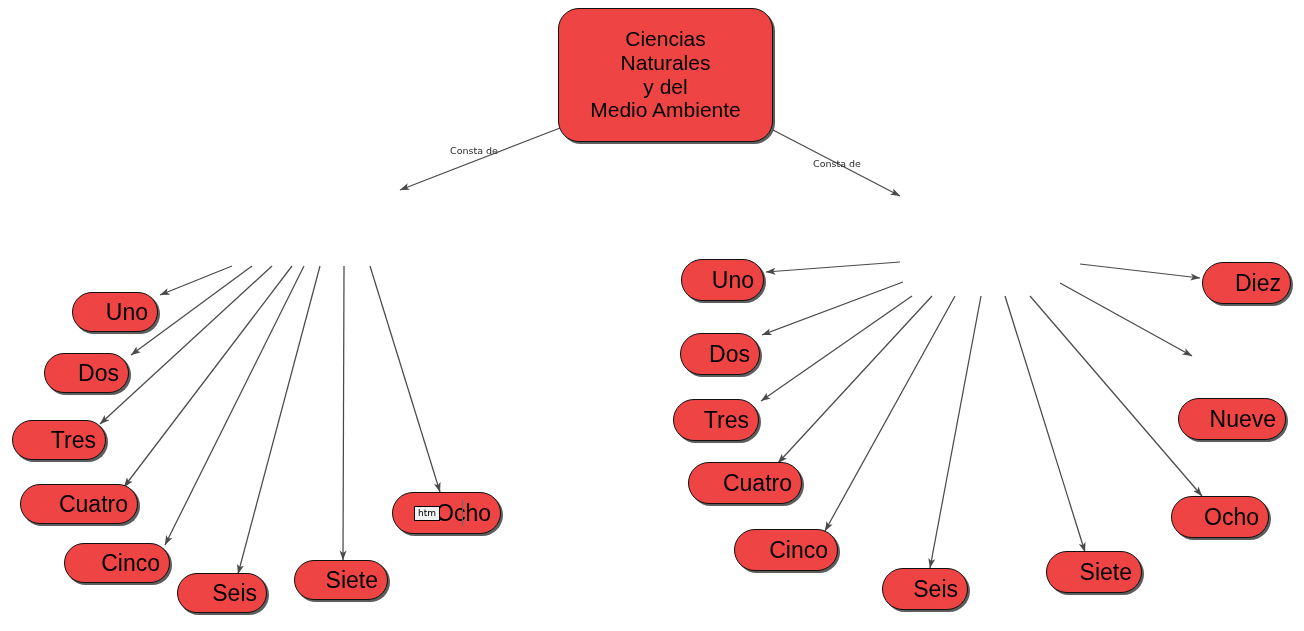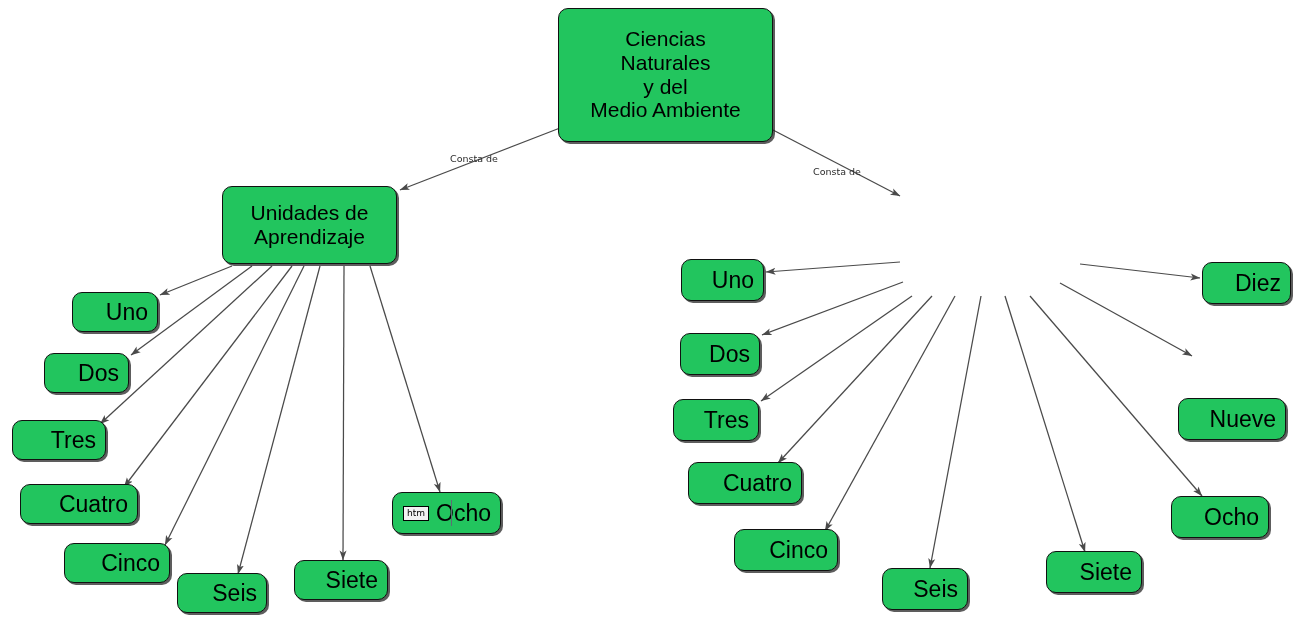--- a/index.html
+++ b/index.html
@@ -19,43 +19,43 @@
     position: absolute;
     left: 0;
     top: 0;
     width: 1304px;
     height: 631px;
     pointer-events: none;
   }
   .cmap-node {
     position: absolute;
     box-sizing: border-box;
-    background: #22c55e;
+    background: #ef4444;
     border: 1.6px solid #111111;
-    border-radius: 10px;
+    border-radius: 21px;
     box-shadow: 2px 2px 0 0 rgba(30,30,30,0.72);
     display: flex;
     align-items: center;
     justify-content: flex-end;
     color: #000000;
     line-height: 1.13;
     text-align: center;
     white-space: pre;
     padding: 2px 9px 3px 9px;
     z-index: 5;
   }
   .cmap-node.center { justify-content: center; }
   .node-label { display: block; }
   .leaf { font-size: 23px; }
   .hub  { font-size: 21px; }
   .root { font-size: 21px; }
 
   .res-badge {
     position: absolute;
-    left: 10px;
+    left: 21px;
     top: 50%;
     transform: translateY(-50%);
     display: flex;
     align-items: center;
     z-index: 6;
     gap: 19px;
   }
   .res-badge .chip {
     font-family: "DejaVu Sans", sans-serif;
     font-size: 9px;
@@ -73,21 +73,20 @@
     margin-left: 3px;
   }
 
   .edge-label {
     position: absolute;
     font-family: "DejaVu Sans", sans-serif;
     font-size: 9.5px;
     color: #2b2b2b;
     white-space: nowrap;
     z-index: 4;
-    margin-top: 8px;
   }
 </style>
 </head>
 <body>
 
 <div id="canvas">
 
   <svg id="edge-layer" width="1304" height="631" viewBox="0 0 1304 631">
     <defs>
       <marker id="arrow" markerWidth="9" markerHeight="9" refX="7.6" refY="3.1" orient="auto" markerUnits="strokeWidth">
@@ -118,24 +117,20 @@
       </g>
   </svg>
 
   <div class="cmap-node root center" id="node-root" style="left: 558px; top: 8px; width: 215px; height: 134px;">
     <span class="node-label">Ciencias
 Naturales
 y del
 Medio Ambiente</span>
   </div>
 
-  <div class="cmap-node hub center" id="node-hub-left" style="left: 222px; top: 186px; width: 175px; height: 78px;">
-    <span class="node-label">Unidades de
-Aprendizaje</span>
-  </div>
 
 
   <div id="dynamic-layer">
       <div class="cmap-node leaf" style="left: 72px; top: 292px; width: 86px; height: 40px;"><span class="node-label">Uno</span></div>
       <div class="cmap-node leaf" style="left: 44px; top: 353px; width: 85px; height: 40px;"><span class="node-label">Dos</span></div>
       <div class="cmap-node leaf" style="left: 12px; top: 420px; width: 94px; height: 40px;"><span class="node-label">Tres</span></div>
       <div class="cmap-node leaf" style="left: 20px; top: 484px; width: 118px; height: 40px;"><span class="node-label">Cuatro</span></div>
       <div class="cmap-node leaf" style="left: 64px; top: 543px; width: 106px; height: 40px;"><span class="node-label">Cinco</span></div>
       <div class="cmap-node leaf" style="left: 177px; top: 573px; width: 90px; height: 40px;"><span class="node-label">Seis</span></div>
       <div class="cmap-node leaf" style="left: 294px; top: 560px; width: 94px; height: 40px;"><span class="node-label">Siete</span></div>

